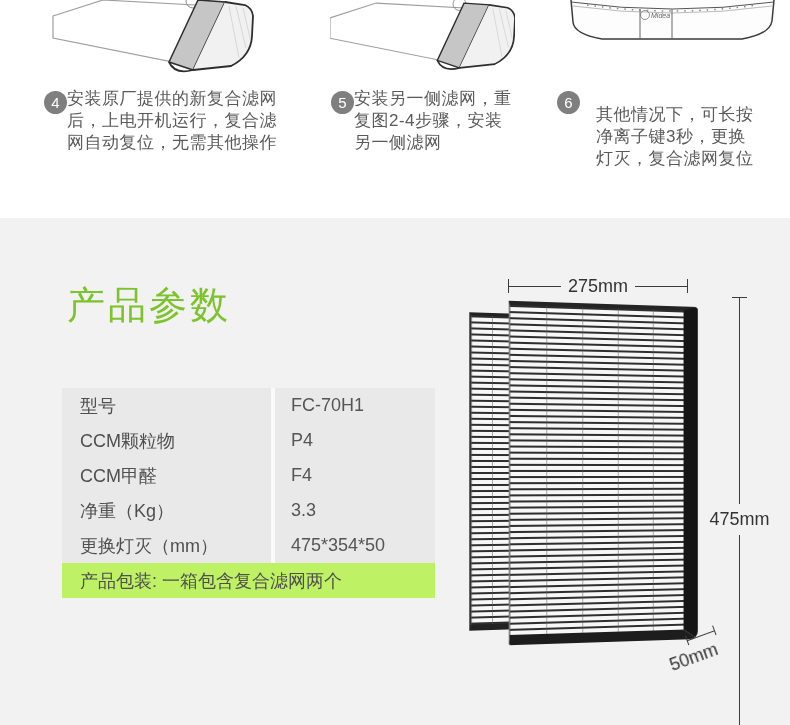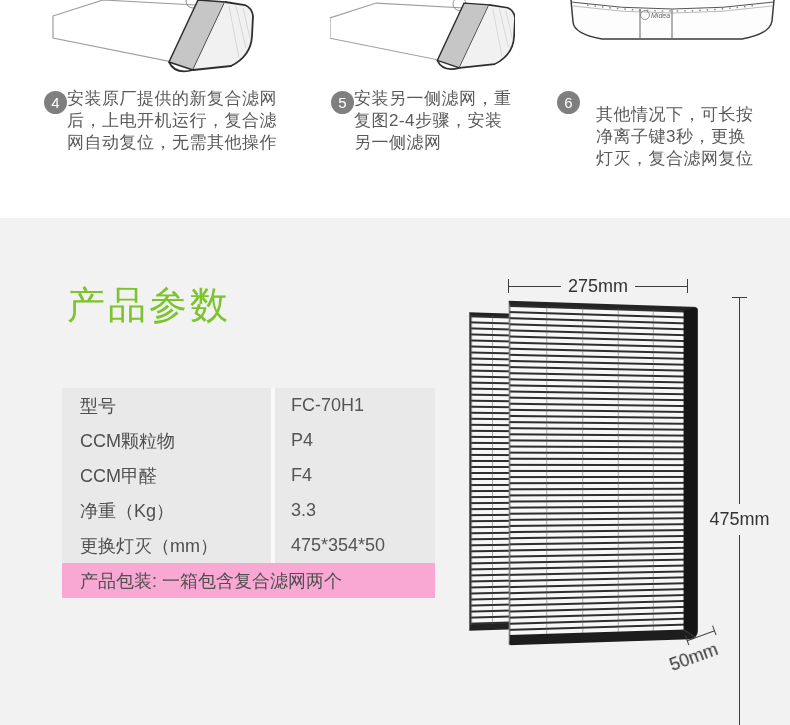--- a/index.html
+++ b/index.html
@@ -19,21 +19,21 @@
   .sec-title{position:absolute;left:67px;top:62px;margin:0;font-size:38px;font-weight:500;
              letter-spacing:3px;color:#7cc32c;}
 
   .spec-table{position:absolute;left:62px;top:170px;width:373px;display:flex;flex-direction:column;}
   .spec-row{display:flex;height:35px;}
   .spec-label{width:209px;background:#e9e9e9;color:#4f4f4f;font-size:18px;
               display:flex;align-items:center;padding-left:18px;box-sizing:border-box;}
   .spec-gutter{width:4px;background:#fafafa;}
   .spec-value{flex:1;background:#e9e9e9;color:#555;font-size:18px;
               display:flex;align-items:center;padding-left:16px;box-sizing:border-box;}
-  .spec-footer{height:35px;background:#f9a8d4;color:#4f4f4f;font-size:18px;
+  .spec-footer{height:35px;background:#bef264;color:#4f4f4f;font-size:18px;
                display:flex;align-items:center;padding-left:18px;box-sizing:border-box;}
 
   
   .pleats{position:absolute;inset:0;
     background:
       repeating-linear-gradient(90deg, rgba(90,90,90,.5) 0, rgba(90,90,90,.5) 1px, transparent 1px, transparent 36px),
       repeating-linear-gradient(180deg, #2e2e2e 0, #2e2e2e 2px, #f7f7f7 2px, #f7f7f7 6px);}
   .pleats.narrow{background:
       repeating-linear-gradient(90deg, rgba(90,90,90,.5) 0, rgba(90,90,90,.5) 1px, transparent 1px, transparent 21px),
       repeating-linear-gradient(180deg, #2e2e2e 0, #2e2e2e 2px, #f7f7f7 2px, #f7f7f7 6px);}

